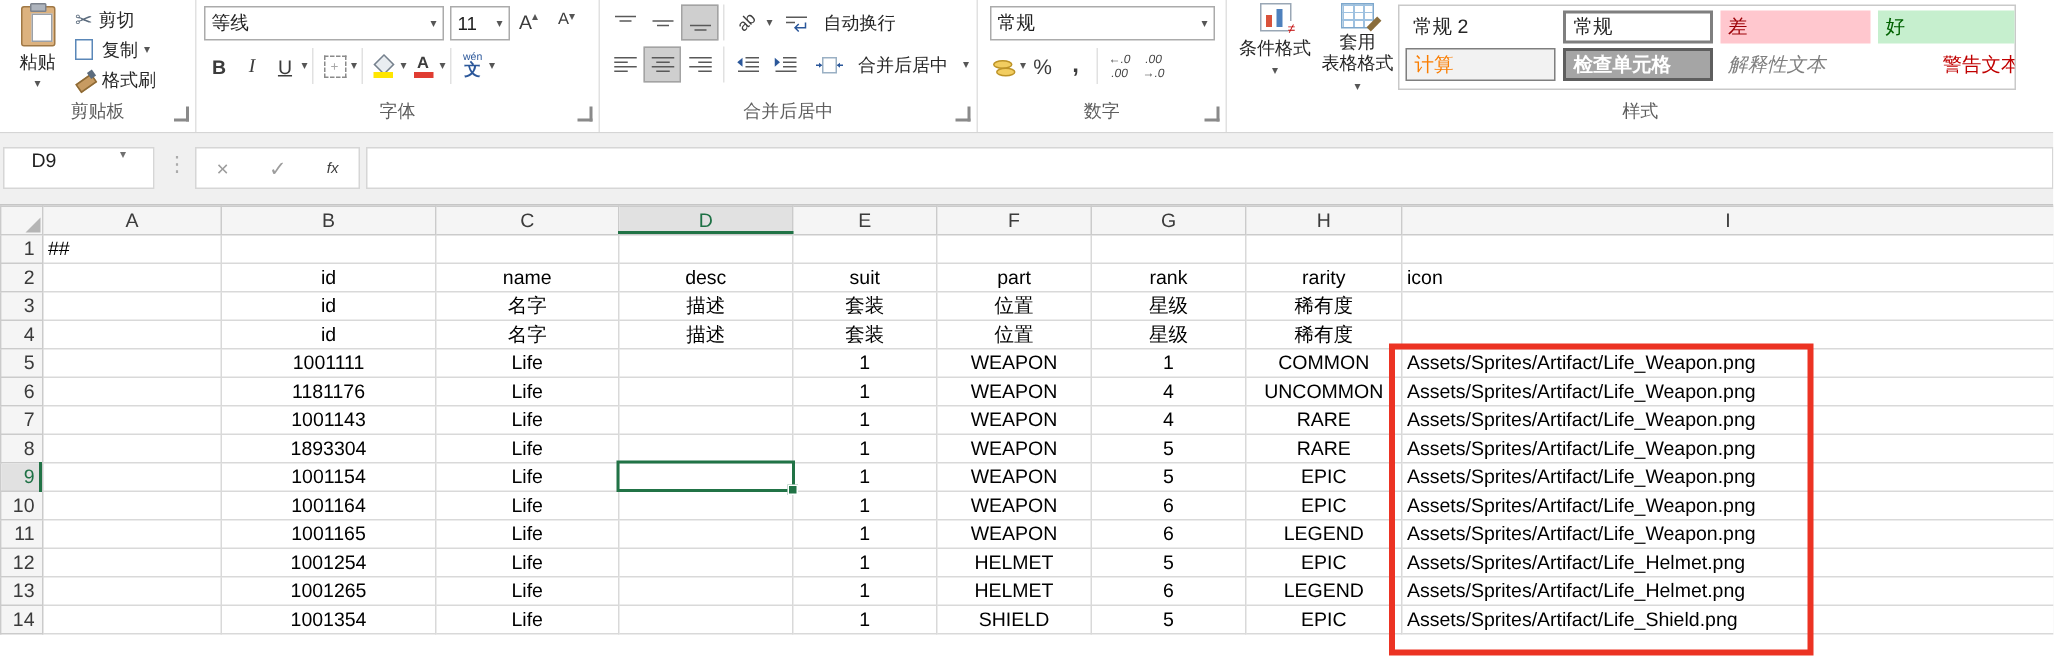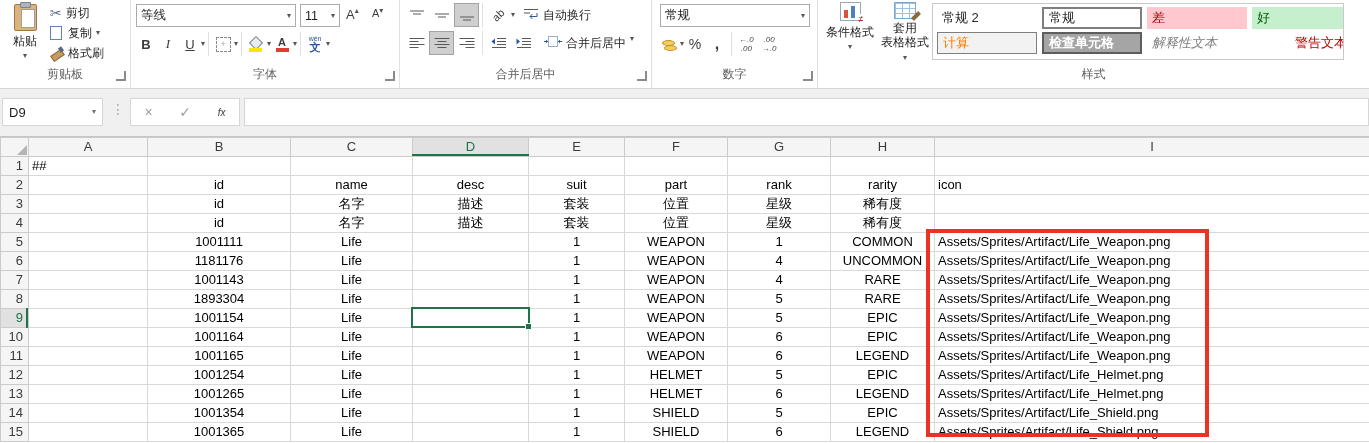--- a/index.html
+++ b/index.html
@@ -54,21 +54,21 @@
   .ic-wen{display:flex;flex-direction:column;align-items:center;line-height:1;color:#2b579a;}
   .ic-wen .hint{font-size:7px;}
   .ic-wen .ch{font-size:11px;font-weight:bold;}
 
   
   .al-row{position:absolute;left:4px;display:flex;align-items:center;height:24px;}
   .al-r1{top:3px;} .al-r2{top:31px;}
   .icbox{width:23px;height:22px;display:flex;align-items:center;justify-content:center;border:1px solid transparent;}
   .icbox.on{background:#cfcfcf;border-color:#a3a3a3;}
   .diag{display:inline-block;transform:rotate(-45deg);font-size:11px;color:#3c3c3c;}
-  .wrapbtn,.mergebtn{display:flex;align-items:flex-start;gap:4px;font-size:12px;white-space:nowrap;margin-left:8px;}
+  .wrapbtn,.mergebtn{display:flex;align-items:center;gap:10px;font-size:12px;white-space:nowrap;margin-left:8px;}
 
   
   .num-combo{left:8px;top:4px;width:150px;height:23px;}
   .num-row2{position:absolute;left:6px;top:32px;display:flex;align-items:center;height:24px;}
   .coins{width:17px;height:13px;position:relative;}
   .coins i{position:absolute;width:11px;height:4px;background:#f2cd60;border:1px solid #bd9327;border-radius:50%;}
   .coins i:first-child{left:1px;top:2px;} .coins i:last-child{left:3px;top:7px;}
   .pct{font-size:14px;color:#3c3c3c;} .cma{font-size:16px;font-weight:bold;color:#3c3c3c;}
   .decbtn{display:flex;flex-direction:column;align-items:center;line-height:1.15;font-size:8px;color:#444;margin:0 4px;}
 
@@ -96,21 +96,21 @@
   .chip.explain{color:#7f7f7f;font-style:italic;}
   .chip.warning{color:#c00000;text-align:right;}
   .chip.sliver-y{width:14px;background:#ffeb9c;}
   .chip.sliver-o{width:14px;position:relative;}
   .chip.sliver-o:before{content:"";position:absolute;left:0;top:10px;width:14px;height:2px;background:#ed7d31;}
 
   
   .fbar{position:absolute;left:0;top:89px;width:1369px;height:48px;background:#f0f0f0;
         border-bottom:1px solid #c6c6c6;box-sizing:border-box;}
   .namebox{position:absolute;left:2px;top:9px;width:101px;height:28px;background:#fff;border:1px solid #d6d6d6;
-           box-sizing:border-box;display:flex;align-items:center;padding:0 6px;font-size:13px;color:#1f1f1f;}
+           box-sizing:border-box;display:flex;align-items:flex-start;padding:0 18px;font-size:13px;color:#1f1f1f;}
   .namebox .dd{margin-left:auto;color:#707070;}
   .fdots{position:absolute;left:111px;top:12px;color:#ababab;font-size:14px;letter-spacing:0;}
   .fbtns{position:absolute;left:130px;top:9px;width:110px;height:28px;background:#fff;border:1px solid #d6d6d6;
          box-sizing:border-box;display:flex;align-items:center;justify-content:space-around;}
   .fx-x{color:#9d9d9d;font-size:14px;}
   .fx-ck{color:#9d9d9d;font-size:14px;}
   .fx-fx{font-family:Liberation Sans, sans-serif;font-style:italic;font-size:10px;color:#3c3c3c;}
   .finput{position:absolute;left:244px;top:9px;width:1125px;height:28px;background:#fff;border:1px solid #d6d6d6;
           box-sizing:border-box;font-size:13px;padding:0 6px;display:flex;align-items:center;}
 
@@ -553,32 +553,20 @@
             <td class="l"></td>
             <td class="c">1001354</td>
             <td class="c">Life</td>
             <td class="c"></td>
             <td class="c">1</td>
             <td class="c">SHIELD</td>
             <td class="c">5</td>
             <td class="c">EPIC</td>
             <td class="l">Assets/Sprites/Artifact/Life_Shield.png</td>
           </tr>
-          <tr>
-            <th class="rh">15</th>
-            <td class="l"></td>
-            <td class="c">1001365</td>
-            <td class="c">Life</td>
-            <td class="c"></td>
-            <td class="c">1</td>
-            <td class="c">SHIELD</td>
-            <td class="c">6</td>
-            <td class="c">LEGEND</td>
-            <td class="l">Assets/Sprites/Artifact/Life_Shield.png</td>
-          </tr>
         </tbody>
       </table>
   </div>
 
   <div class="ovl col-accent"></div>
   <div class="ovl row-accent"></div>
   <div class="ovl selbox">
       <span class="handle"></span>
     </div>
   <div class="ovl redbox"></div>

